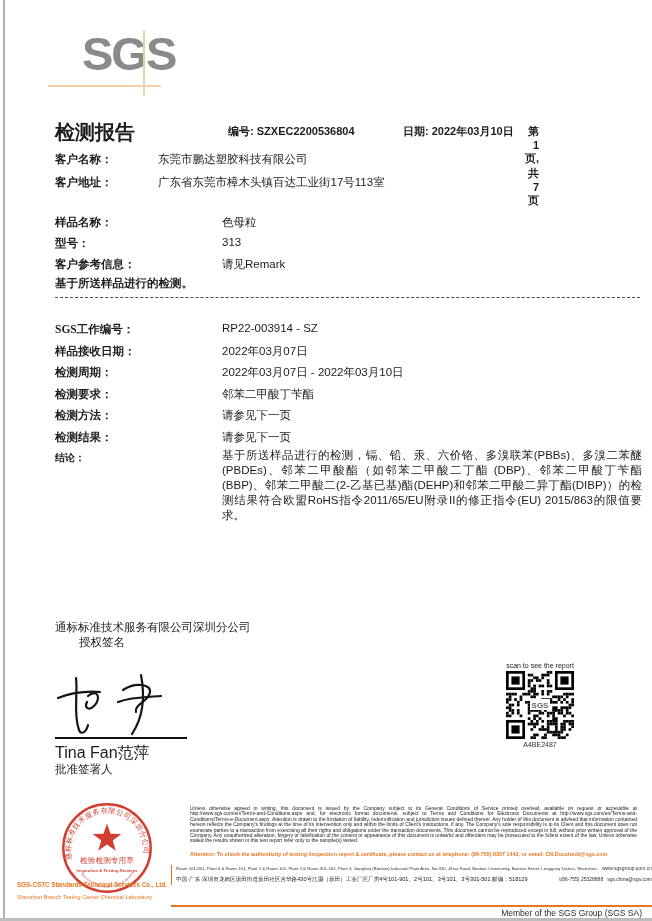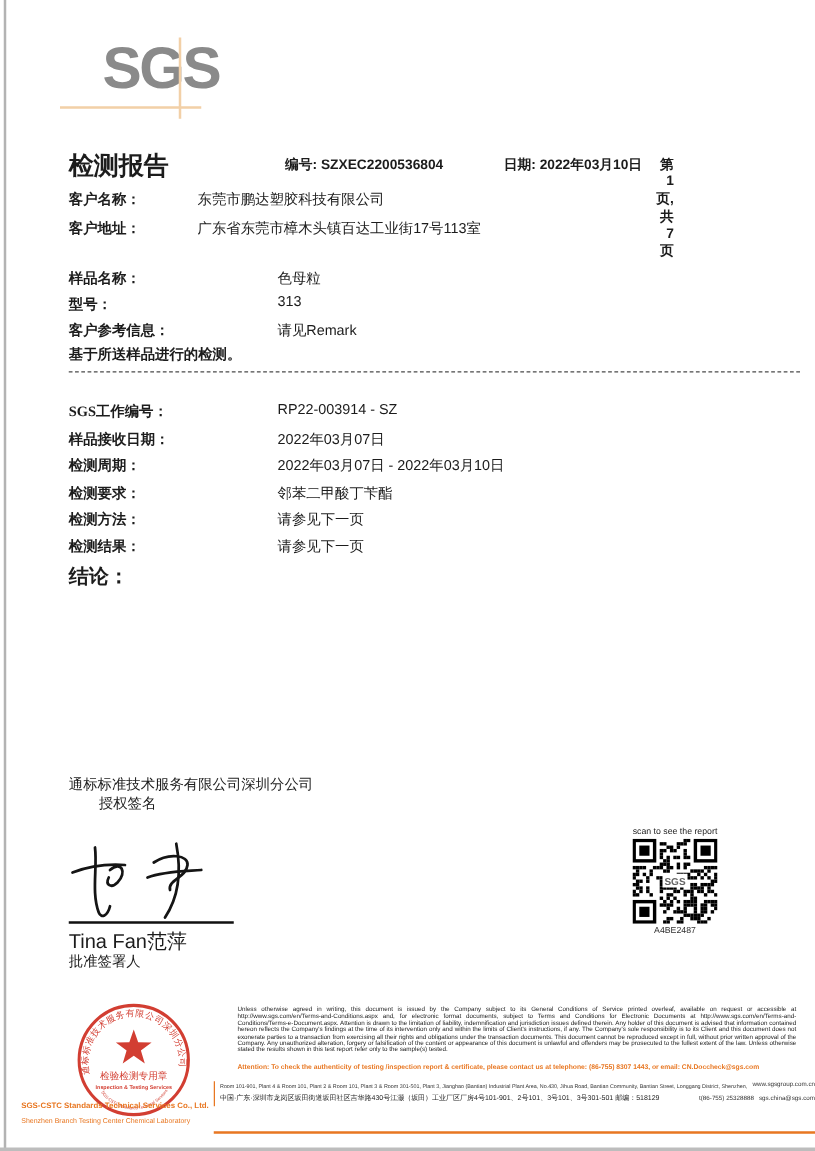--- a/index.html
+++ b/index.html
@@ -18,21 +18,21 @@
   .meta { position:absolute; top:124px; font-size:11px; font-weight:600;text-align:right; }
   .meta-no { left:228px; } .meta-date { left:403px; } .meta-page { left:525px; }
 
   .row { position:absolute; left:0; width:652px; font-size:11.5px; }
   .lbl { position:absolute; left:55px; font-weight:600;font-family:Liberation Serif, serif; }
   .val { position:absolute; }
   .v130 { left:130px;margin-left:28px; } .v222 { left:222px; }
 
   .dashline { position:absolute; left:55px; top:297px; width:585px; border-top:1.5px dashed #4a4a4a; }
 
-  .conc-label { position:absolute; left:55px; top:451px; font-size:16px; font-weight:600; }
+  .conc-label { position:absolute; left:55px; top:451px; font-size:10px; font-weight:600; }
   .conc-text { position:absolute; left:222px; top:448px; width:420px; font-size:11.5px; line-height:15px; text-align:justify; }
 
   .sig-company { position:absolute; left:55px; top:620px; font-size:11.5px; }
   .sig-auth { position:absolute; left:55px; top:635px; font-size:11.5px;margin-left:24px; }
   .sig-svg { position:absolute; left:55px; top:672px; }
   .sig-line { position:absolute; left:55px; top:737px; width:132px; height:2px; background:#111; }
   .sig-name { position:absolute; left:55px; top:743px; font-size:16px; }
   .sig-title { position:absolute; left:55px; top:762px; font-size:11.5px; }
 
   .qr-caption { position:absolute; left:500px; top:662px; width:80px; text-align:center; font-size:7px; color:#222; }
@@ -116,20 +116,21 @@
   <div class="row" style="top:408px">
     <span class="lbl">检测方法：</span>
     <span class="val v222">请参见下一页</span>
   </div>
   <div class="row" style="top:430px">
     <span class="lbl">检测结果：</span>
     <span class="val v222">请参见下一页</span>
   </div>
 
   <div class="conc-label">结论：</div>
+  <div class="conc-text">基于所送样品进行的检测，镉、铅、汞、六价铬、多溴联苯(PBBs)、多溴二苯醚(PBDEs)、邻苯二甲酸酯（如邻苯二甲酸二丁酯 (DBP)、邻苯二甲酸丁苄酯(BBP)、邻苯二甲酸二(2-乙基已基)酯(DEHP)和邻苯二甲酸二异丁酯(DIBP)）的检测结果符合欧盟RoHS指令2011/65/EU附录II的修正指令(EU) 2015/863的限值要求。</div>
 
   <div class="sig-company">通标标准技术服务有限公司深圳分公司</div>
   <div class="sig-auth">授权签名</div>
   <svg class="sig-svg" width="130" height="64" viewBox="0 0 130 64">
     <g fill="none" stroke="#151515" stroke-width="2.2" stroke-linecap="round">
       <path d="M3 26 C16 21 31 19 45 20"></path>
       <path d="M21 6 C23 22 18 42 24 58 C26 63 31 61 33 53"></path>
       <path d="M33 24 C42 16 47 26 39 34 C34 39 29 36 32 30"></path>
       <path d="M63 30 C76 25 93 25 106 24"></path>
       <path d="M68 18 C80 10 96 12 95 20 C94 30 79 32 81 40"></path>
@@ -383,18 +384,19 @@
       <div class="addr-en">Room 101-901, Plant 4 &amp; Room 101, Plant 2 &amp; Room 101, Plant 3 &amp; Room 301-501, Plant 3, Jianghao (Bantian) Industrial Plant Area, No.430, Jihua Road, Bantian Community, Bantian Street, Longgang District, Shenzhen, Guangdong, China 518129</div>
       <div class="addr-web">www.sgsgroup.com.cn</div>
     </div>
     <div class="addr-row">
       <div class="addr-cn">中国·广东·深圳市龙岗区坂田街道坂田社区吉华路430号江灏（坂田）工业厂区厂房4号101-901、2号101、3号101、3号301-501  邮编：518129</div>
       <div class="addr-tel">t(86-755) 25328888</div>
       <div class="addr-mail">sgs.china@sgs.com</div>
     </div>
   </div>
   <div class="footer-orange-line"></div>
+  <div class="member">Member of the SGS Group (SGS SA)</div>
 
   <div class="co-en">SGS-CSTC Standards Technical Services Co., Ltd.</div>
   <div class="co-branch">Shenzhen Branch Testing Center Chemical Laboratory</div>
 
   <div class="edge-bottom"></div>
 </div>
 
 </body></html>

